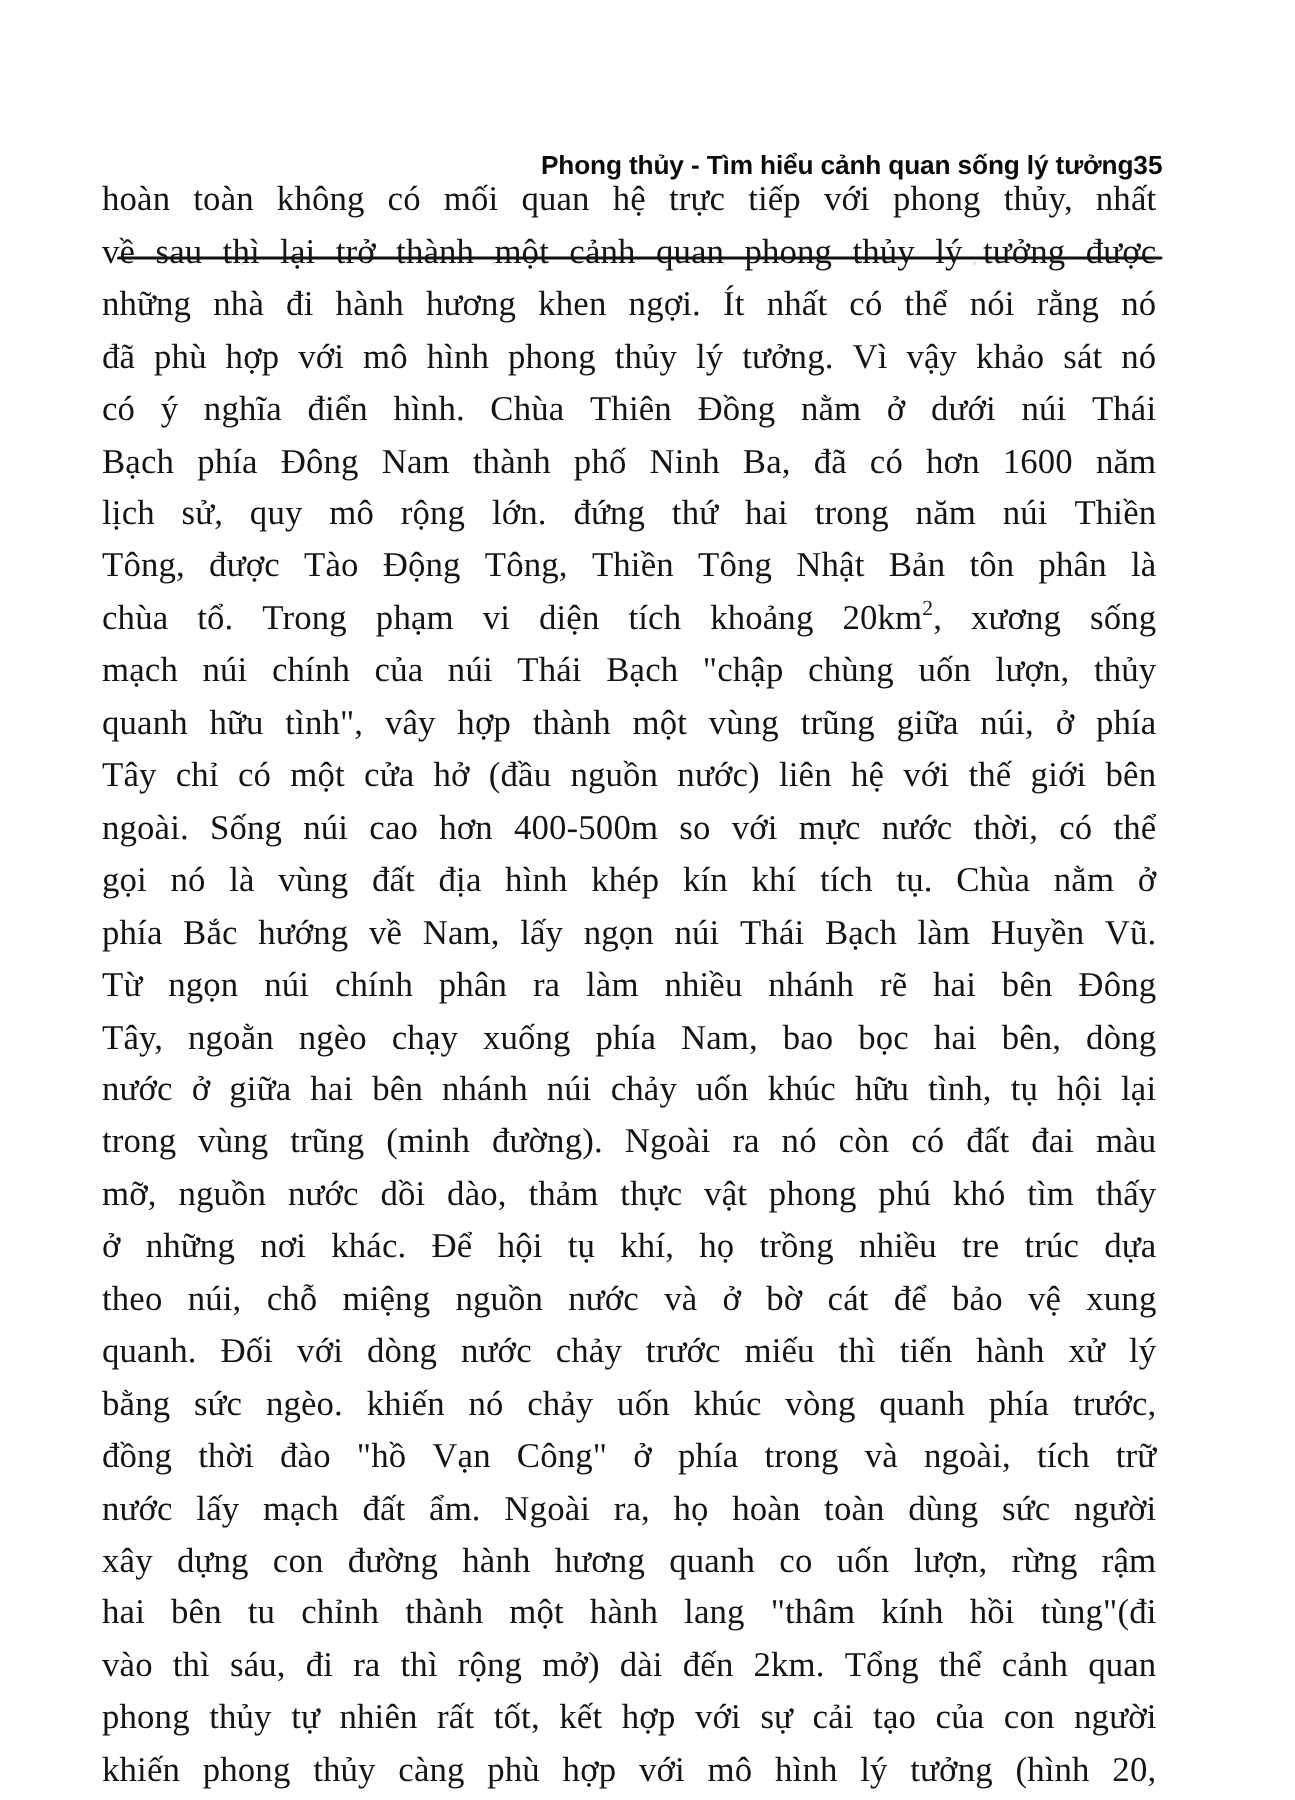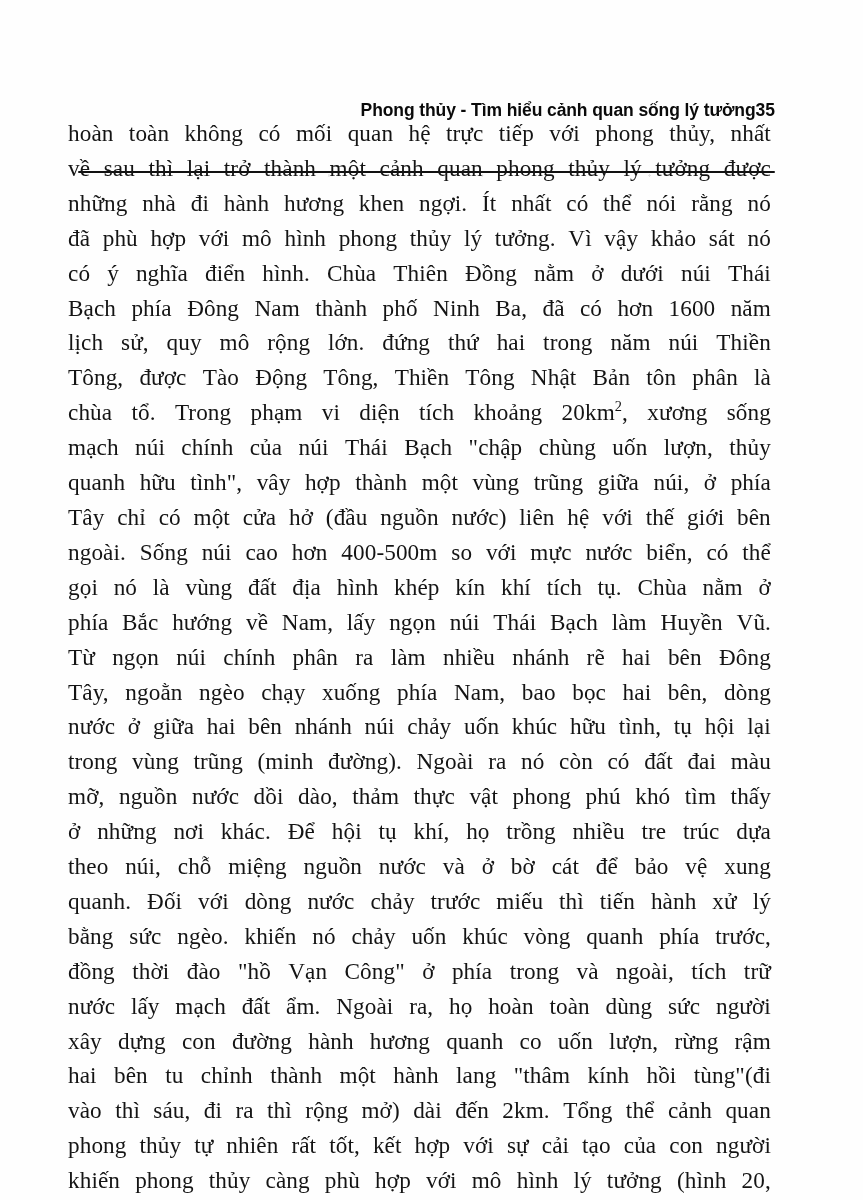--- a/index.html
+++ b/index.html
@@ -312,21 +312,21 @@
         <span class="w">ngoài.</span>
         <span class="w">Sống</span>
         <span class="w">núi</span>
         <span class="w">cao</span>
         <span class="w">hơn</span>
         <span class="w">400-500m</span>
         <span class="w">so</span>
         <span class="w">với</span>
         <span class="w">mực</span>
         <span class="w">nước</span>
-        <span class="w">biển,</span>
+        <span class="w">thời,</span>
         <span class="w">có</span>
         <span class="w">thể</span>
       </div>
       <div class="text-line justify">
         <span class="w">gọi</span>
         <span class="w">nó</span>
         <span class="w">là</span>
         <span class="w">vùng</span>
         <span class="w">đất</span>
         <span class="w">địa</span>

